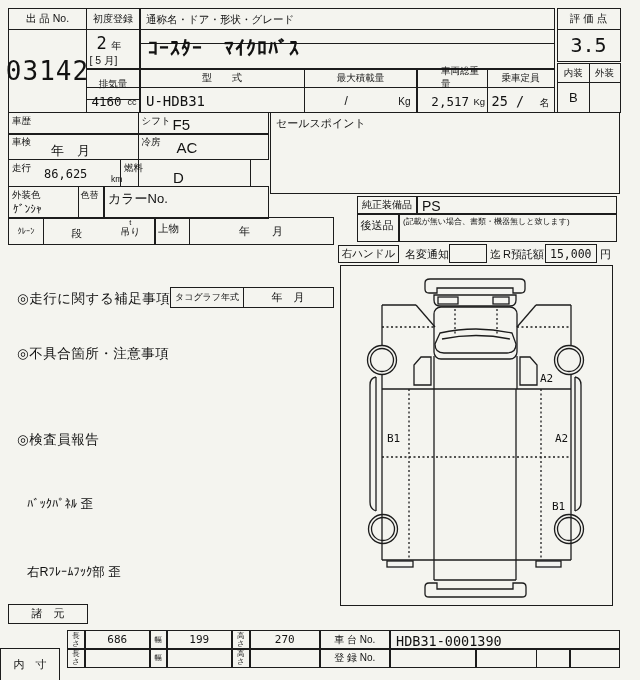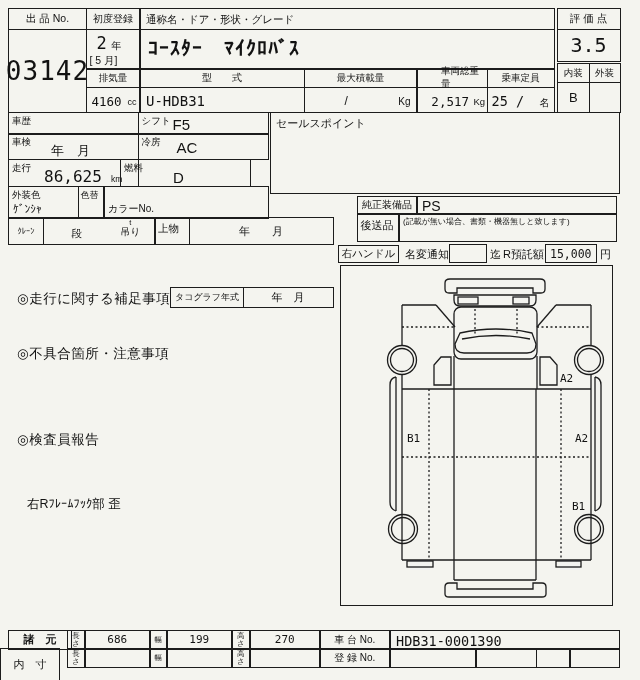--- a/index.html
+++ b/index.html
@@ -27,35 +27,35 @@
   </div>
 
 <div class="cell ctr" style="left:85.5px;top:8px;width:55px;height:22px;font-size:10px;">
     <span>初度登録</span>
   </div>
 <div class="cell" style="left:85.5px;top:28.5px;width:55px;height:41px;">
   <div class="txt" style="left:10px;top:3px;"><span class="num" style="font-size:17px;">2</span> <span style="font-size:10px;">年</span></div>
   <div class="txt" style="left:3px;top:24px;font-size:10.5px;">[ 5 月]</div>
 </div>
 
-<div class="cell" style="left:139px;top:8px;width:416px;height:22px;font-size:10.5px;padding-left:40px;">
+<div class="cell" style="left:139px;top:8px;width:416px;height:36px;font-size:10.5px;padding-left:40px;">
     <span class="txt" style="left:6px;top:4px;">通称名・ドア・形状・グレード</span>
   </div>
 <div class="cell" style="left:139px;top:28.5px;width:416px;height:41px;">
     <span class="txt" style="left:8px;top:7px;font-size:20px;font-weight:bold;letter-spacing:1px;">ｺｰｽﾀｰ　ﾏｲｸﾛﾊﾞｽ</span>
   </div>
 
 <div class="cell ctr" style="left:556.5px;top:8px;width:64px;height:22px;font-size:10.5px;">
     <span>評 価 点</span>
   </div>
 <div class="cell ctr num" style="left:556.5px;top:28.5px;width:64px;height:33px;font-size:20px;">
     <span>3.5</span>
   </div>
 
-<div class="cell ctr" style="left:85.5px;top:68px;width:55px;height:20px;font-size:9.5px;">
+<div class="cell ctr" style="left:85.5px;top:68px;width:55px;height:32px;font-size:9.5px;">
     <span>排気量</span>
   </div>
 <div class="cell" style="left:85.5px;top:86.5px;width:55px;height:26.5px;">
   <span class="txt num" style="right:18px;top:6px;font-size:12.5px;">4160</span>
   <span class="txt" style="right:3px;top:9px;font-size:9px;">cc</span>
 </div>
 
 <div class="cell ctr" style="left:139px;top:68px;width:166px;height:20px;font-size:10px;">
     <span>型　　式</span>
   </div>
@@ -112,37 +112,37 @@
   <span class="txt lbl" style="left:3px;top:2px;">車検</span>
   <span class="txt" style="left:42px;top:8px;font-size:13px;">年　月</span>
 </div>
 <div class="cell" style="left:137.5px;top:133px;width:131px;height:27px;">
   <span class="txt lbl" style="left:3px;top:2px;">冷房</span>
   <span class="txt" style="left:38px;top:5px;font-size:15px;">AC</span>
 </div>
 
 <div class="cell" style="left:8px;top:158.5px;width:131px;height:28.5px;">
   <span class="txt lbl" style="left:3px;top:2px;">走行</span>
-  <span class="txt num" style="left:35px;top:7px;font-size:16px;">86,625</span>
+  <span class="txt num" style="left:35px;top:7px;font-size:12px;">86,625</span>
   <span class="txt" style="left:102px;top:14px;font-size:8.5px;">km</span>
 </div>
 <div class="cell" style="left:120px;top:158.5px;width:131px;height:28.5px;">
   <span class="txt lbl" style="left:3px;top:2px;">燃料</span>
   <span class="txt" style="left:52px;top:9px;font-size:15px;">D</span>
 </div>
 
 <div class="cell" style="left:8px;top:185.5px;width:71px;height:33px;">
   <span class="txt lbl" style="left:3px;top:2px;">外装色</span>
   <span class="txt" style="left:4px;top:16px;font-size:11.5px;">ｹﾞﾝｼｬ</span>
 </div>
 <div class="cell" style="left:77.5px;top:185.5px;width:27px;height:33px;">
     <span class="txt" style="left:2px;top:2px;font-size:9px;">色替</span>
   </div>
 <div class="cell" style="left:103px;top:185.5px;width:165.5px;height:33px;">
-    <span class="txt" style="left:4px;top:3px;font-size:10px;margin-top:12px;">カラーNo.</span>
+    <span class="txt" style="left:4px;top:3px;font-size:13px;">カラーNo.</span>
   </div>
 
 <div class="cell ctr" style="left:8px;top:217px;width:36px;height:28px;font-size:8.5px;">
     <span>ｸﾚｰﾝ</span>
   </div>
 <div class="cell" style="left:42.5px;top:217px;width:113px;height:28px;">
   <span class="txt" style="left:28px;top:9px;font-size:10.5px;">段</span>
   <span class="txt" style="right:14px;top:1px;text-align:center;line-height:1;">
     <span style="display:block;font-size:7.5px;">t</span>
     <span style="display:block;font-size:10px;">吊り</span>
@@ -190,28 +190,29 @@
     <span>タコグラフ年式</span>
   </div>
 <div class="cell ctr" style="left:242.5px;top:286.5px;width:91px;height:21px;font-size:11px;">
     <span>年　月</span>
   </div>
 
 <span class="txt" style="left:17px;top:345px;font-size:13.5px;letter-spacing:.5px;">◎不具合箇所・注意事項</span>
 
 <span class="txt" style="left:17px;top:431px;font-size:13.5px;letter-spacing:.5px;">◎検査員報告</span>
 <div class="txt" style="left:27px;top:448px;font-size:12.5px;line-height:22.6px;white-space:pre;">
+  <div>ﾊﾞｯｸﾊﾟﾈﾙ 歪</div>
   <div>右Rﾌﾚｰﾑﾌｯｸ部 歪</div>
   
   
   
   
 </div>
 
-<div class="cell" style="left:340px;top:265px;width:273px;height:341px;padding-left:20px;">
+<div class="cell" style="left:340px;top:265px;width:273px;height:341px;">
   <svg width="270" height="338" viewBox="0 0 270 338">
     <g stroke="#1c1c1c" stroke-width="1.3" fill="none">
 
       <path d="M89,13 L179,13 Q184,13 184,17 L184,23 Q184,27 180,27 L172,27 L172,22 L96,22 L96,27 L88,27 Q84,27 84,23 L84,17 Q84,13 89,13 Z"></path>
 
       <path d="M93,29 h82 v5 q0,6 -6,6 h-70 q-6,0 -6,-6 z"></path>
       <rect x="97" y="31" width="20" height="7"></rect>
       <rect x="152" y="31" width="16" height="7"></rect>
 
       <rect x="93" y="41" width="83" height="52" rx="7"></rect>
@@ -270,21 +271,21 @@
     </g>
     <g fill="#121212" font-size="11">
       <text x="199" y="116">A2</text>
       <text x="46" y="176">B1</text>
       <text x="214" y="176">A2</text>
       <text x="211" y="244">B1</text>
     </g>
   </svg>
 </div>
 
-<div class="cell ctr" style="left:8px;top:630px;width:64px;height:19.5px;font-size:11px;font-weight:bold;">
+<div class="cell ctr" style="left:8px;top:604px;width:80px;height:19.5px;font-size:11px;">
     <span>諸　元</span>
   </div>
 <div class="cell ctr" style="left:66.5px;top:630px;width:19px;height:19.5px;">
     <span class="vstack" style="font-size:7.5px;width:9px;">長さ</span>
   </div>
 <div class="cell ctr num" style="left:84px;top:630px;width:66.5px;height:19.5px;font-size:11px;">
     <span>686</span>
   </div>
 <div class="cell ctr" style="left:149px;top:630px;width:18.5px;height:19.5px;font-size:7.5px;">
     <span>幅</span>

